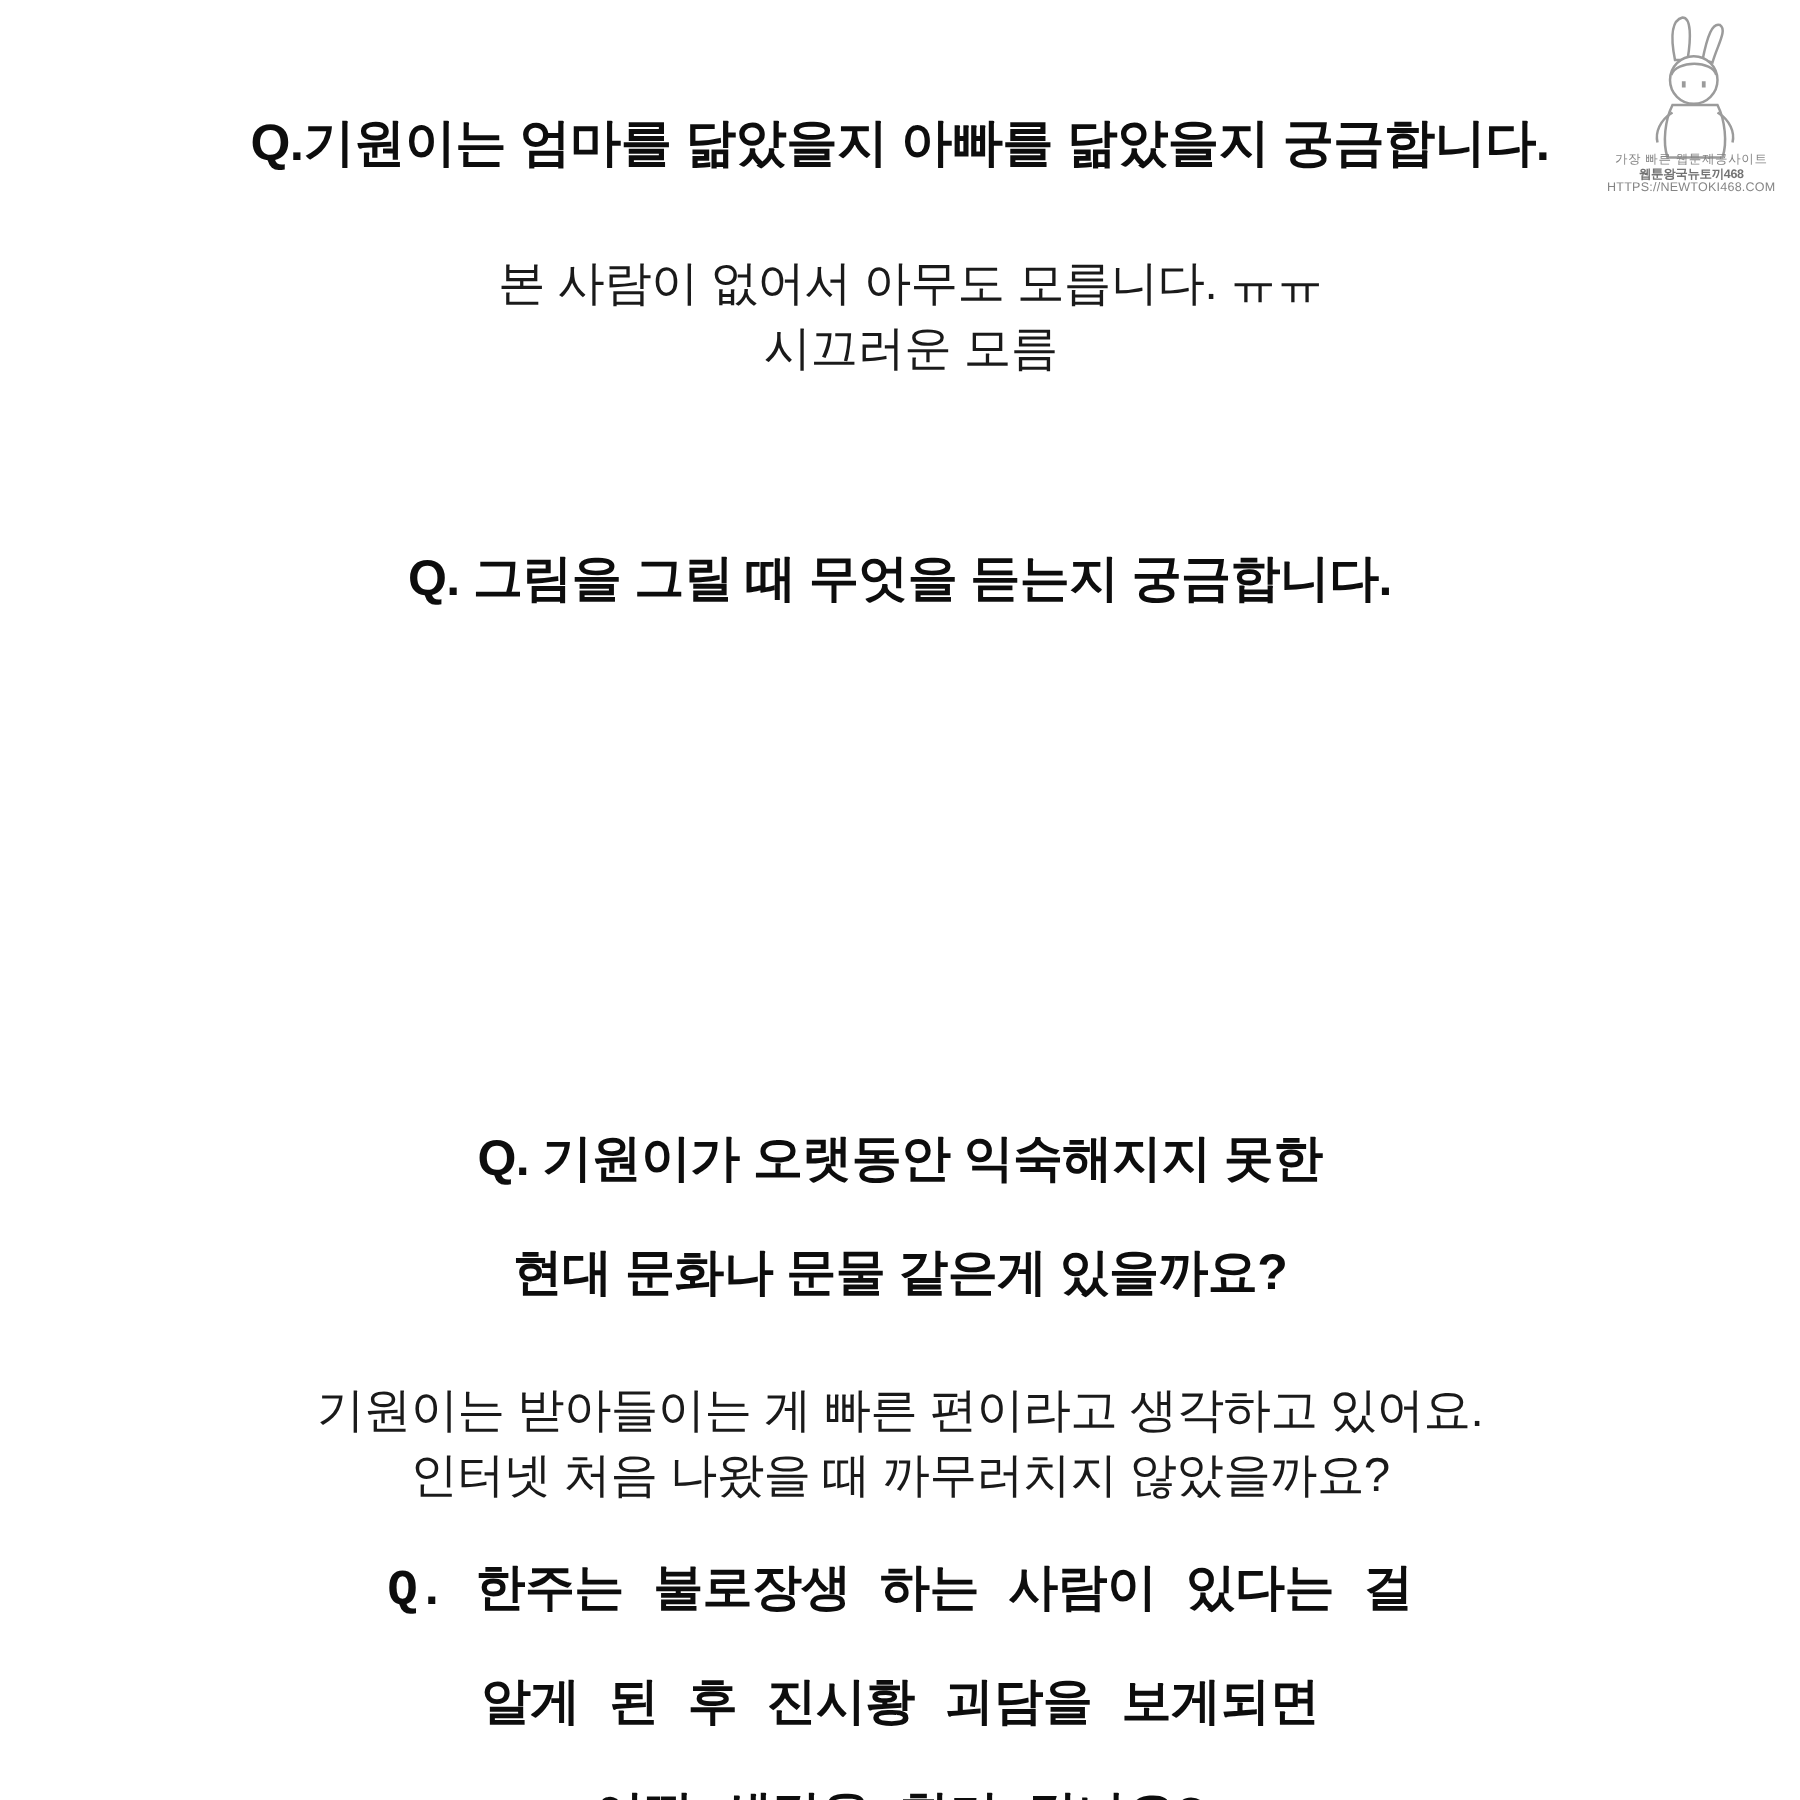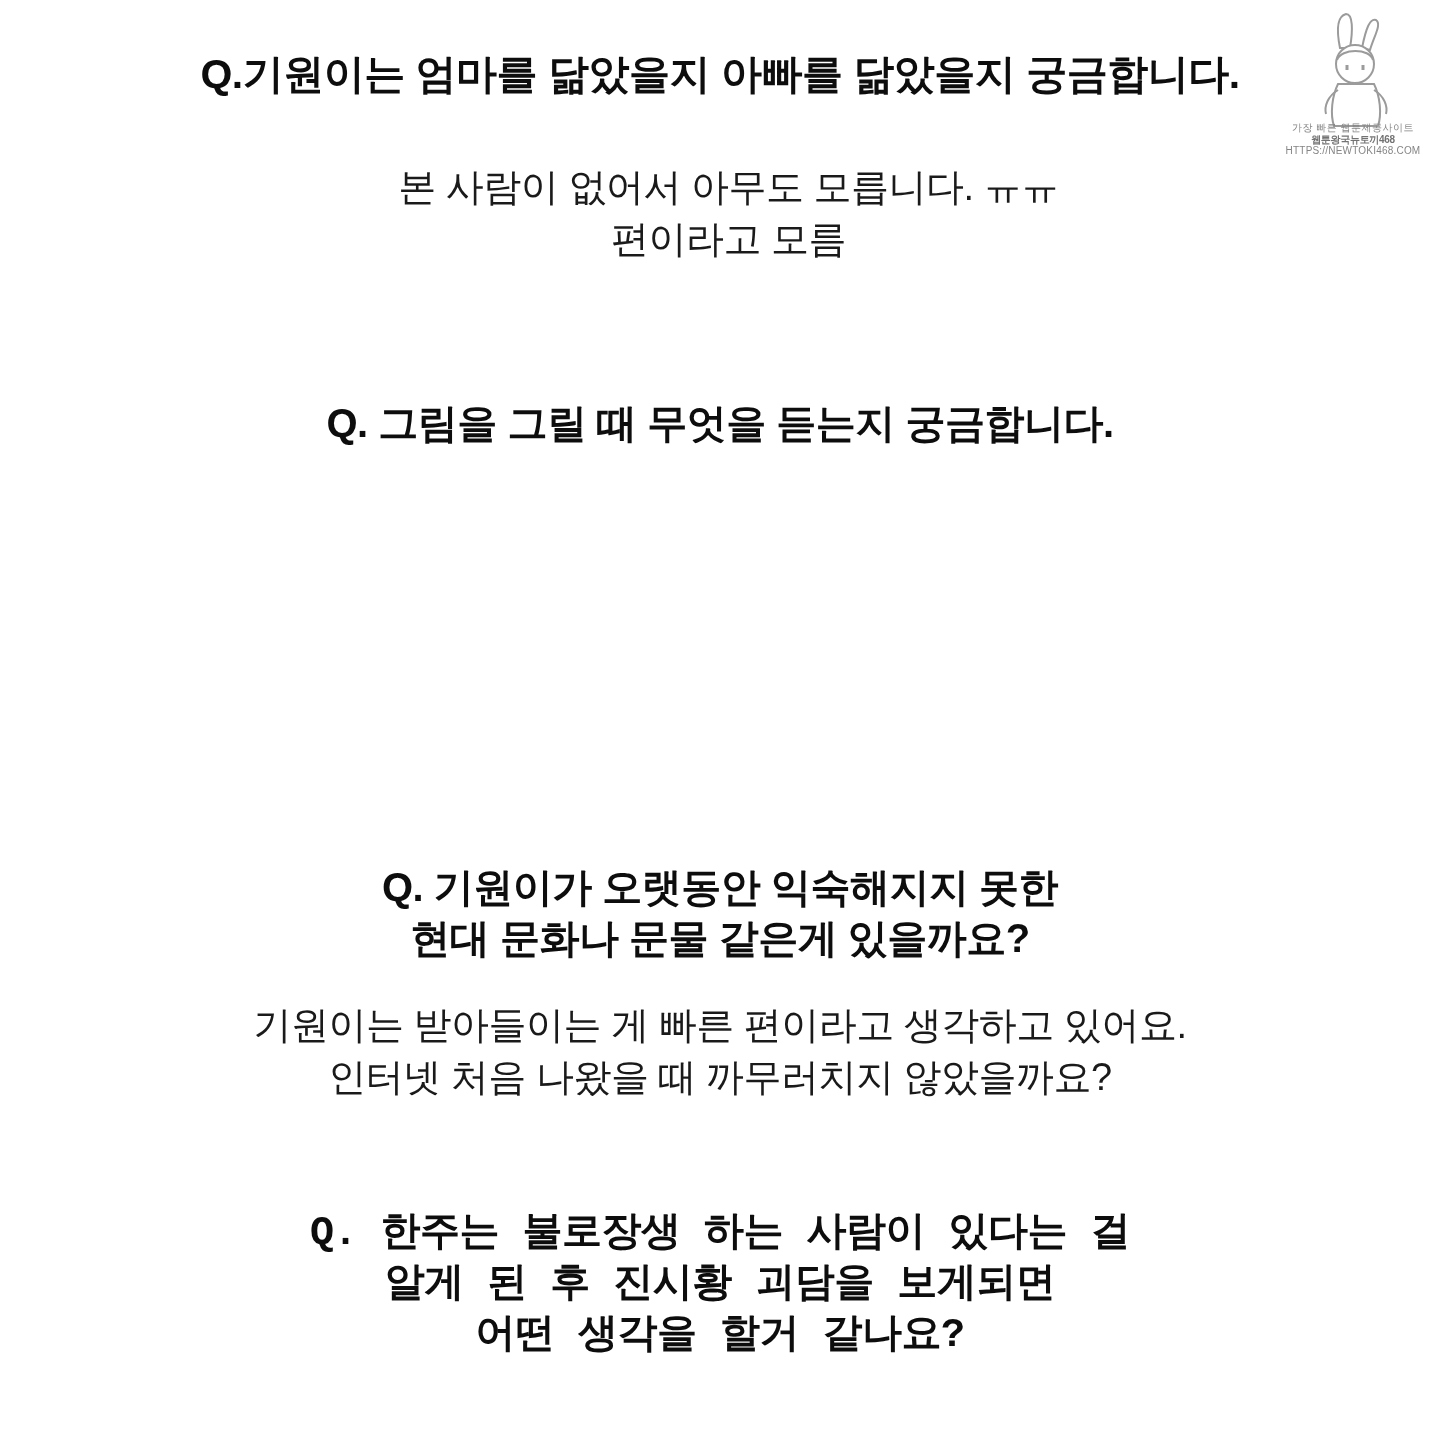--- a/index.html
+++ b/index.html
@@ -28,40 +28,41 @@
     width: 100%;
     text-align: center;
   }
 
   .q-line {
     font-weight: bold;
     font-size: 40px;
     line-height: 1.28;
     letter-spacing: -0.5px;
     color: #0d0d0d;
+    margin-top: 40px;
   }
 
   .a-line {
     font-weight: normal;
     font-size: 38px;
     line-height: 1.35;
     letter-spacing: -0.5px;
     color: #1a1a1a;
   }
 
   
   #block1 { position: absolute; top: 48px; left: 0; }
   #block1 .q-line { font-size: 41px; }
   #block1 .answer { margin-top: 62px; padding-left: 17px; }
 
   #block2 { position: absolute; top: 398px; left: 0; }
   #block2 .answer { margin-top: 60px; }
 
   #block3 { position: absolute; top: 862px; left: 0; }
-  #block3 .answer { margin-top: 36px; }
+  #block3 .answer { margin-top: 60px; }
 
   #block4 { position: absolute; top: 1208px; left: 0; font-family: Liberation Mono, monospace; }
 
   .watermark {
     position: absolute;
     top: 10px;
     right: 12px;
     width: 150px;
     height: 185px;
     opacity: 0.85;
@@ -89,21 +90,21 @@
 </style>
 </head>
 <body>
 
 <div class="page">
 
   <div class="qa-block" id="block1">
     <div class="q-line">Q.기원이는 엄마를 닮았을지 아빠를 닮았을지 궁금합니다.</div>
     <div class="answer">
       <div class="a-line">본 사람이 없어서 아무도 모릅니다. ㅠㅠ</div>
-      <div class="a-line">편이라고 모름</div>
+      <div class="a-line">시끄러운 모름</div>
     </div>
   </div>
 
   <div class="qa-block" id="block2">
     <div class="q-line">Q. 그림을 그릴 때 무엇을 듣는지 궁금합니다.</div>
   </div>
 
   <div class="qa-block" id="block3">
     <div class="q-line">Q. 기원이가 오랫동안 익숙해지지 못한</div>
     <div class="q-line">현대 문화나 문물 같은게 있을까요?</div>

